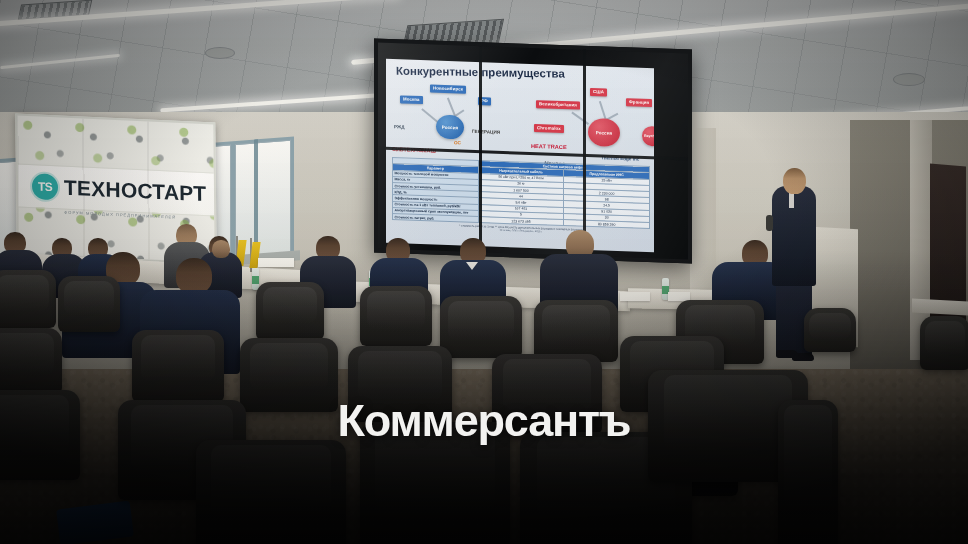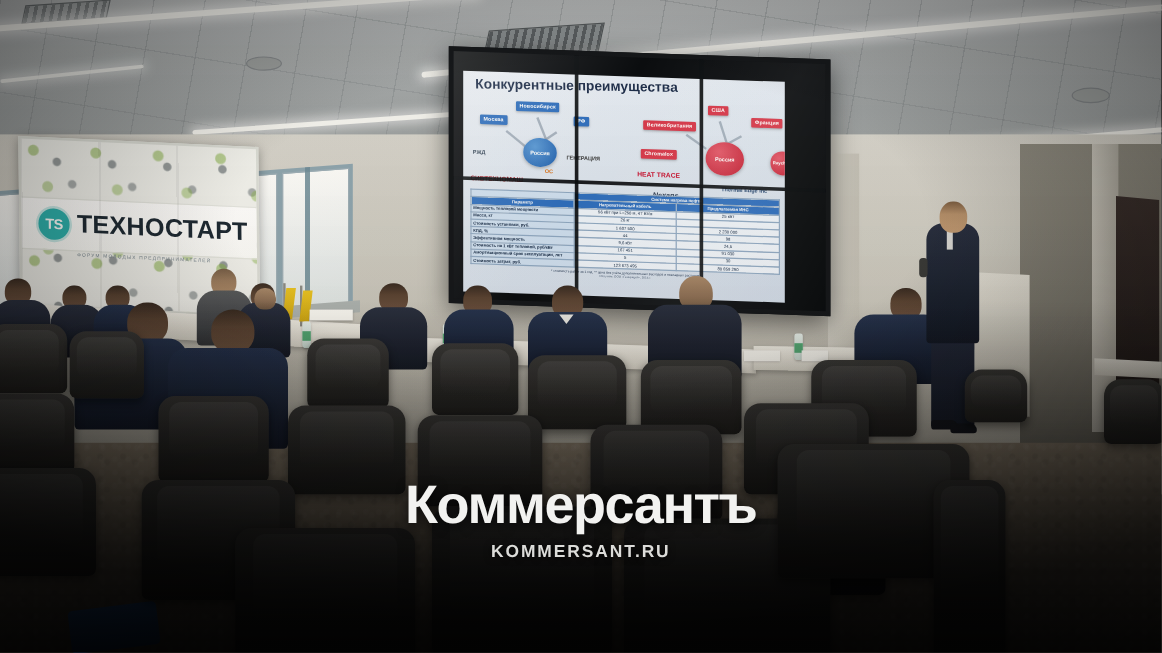--- a/index.html
+++ b/index.html
@@ -608,16 +608,15 @@
     <div class="chair" style="left:648px; top:370px; width:160px; height:112px;"></div>
     <div class="chair" style="left:778px; top:400px; width:60px; height:150px;"></div>
 
   </div>
 
   <div class="warm-cast"></div>
   <div class="vignette"></div>
 
   <div class="watermark">
     <div class="wm-main">Коммерсантъ</div>
-    <div class="wm-sub">KOMMERSANT.RU</div>
   </div>
 
 </div>
 
 </body></html>

